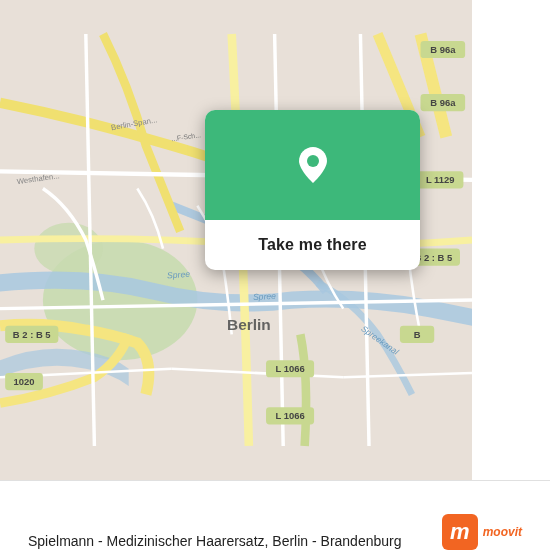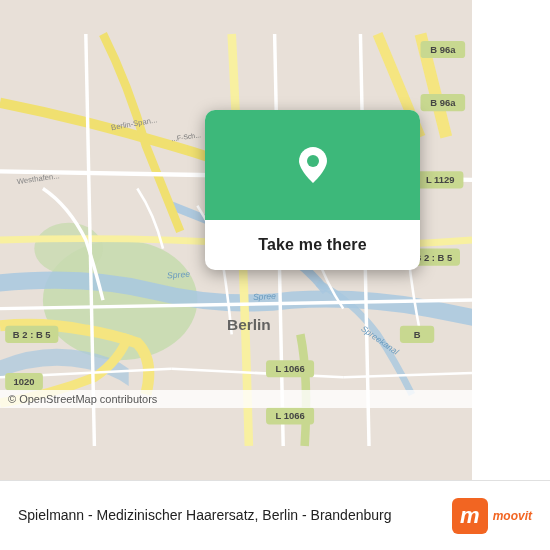--- a/index.html
+++ b/index.html
@@ -83,23 +83,23 @@
       color: #555;
     }
 
     
     #footer {
       width: 550px;
       height: 70px;
       background: white;
       border-top: 1px solid #e0e0e0;
       display: flex;
-      align-items: center;
+      align-items: flex-end;
       justify-content: space-between;
-      padding: 0 18px;
+      padding: 0 28px;
     }
 
     #footer-text {
       font-size: 14px;
       color: #222;
       font-weight: 500;
       flex: 1;
       line-height: 1.3;
     }
 
@@ -231,23 +231,20 @@
       <svg id="pin-icon" viewBox="0 0 44 44" xmlns="http://www.w3.org/2000/svg">
         <path d="M22 4 C14 4 8 10.5 8 18 C8 27 22 40 22 40 C22 40 36 27 36 18 C36 10.5 30 4 22 4 Z" fill="white"></path>
         <circle cx="22" cy="18" r="6" fill="#3db87a"></circle>
       </svg>
     </div>
     <div id="popup-button-area">
       <button id="take-me-there-btn">Take me there</button>
     </div>
   </div>
 
-  <div id="attribution-bar">
-    <span>© OpenStreetMap contributors</span>
-  </div>
 </div>
 
 <div id="footer">
   <div id="footer-text">Spielmann - Medizinischer Haarersatz, Berlin - Brandenburg</div>
   <div id="moovit-logo">
     <div id="moovit-icon">
       <span id="moovit-m">m</span>
     </div>
     <span id="moovit-text">moovit</span>
   </div>

